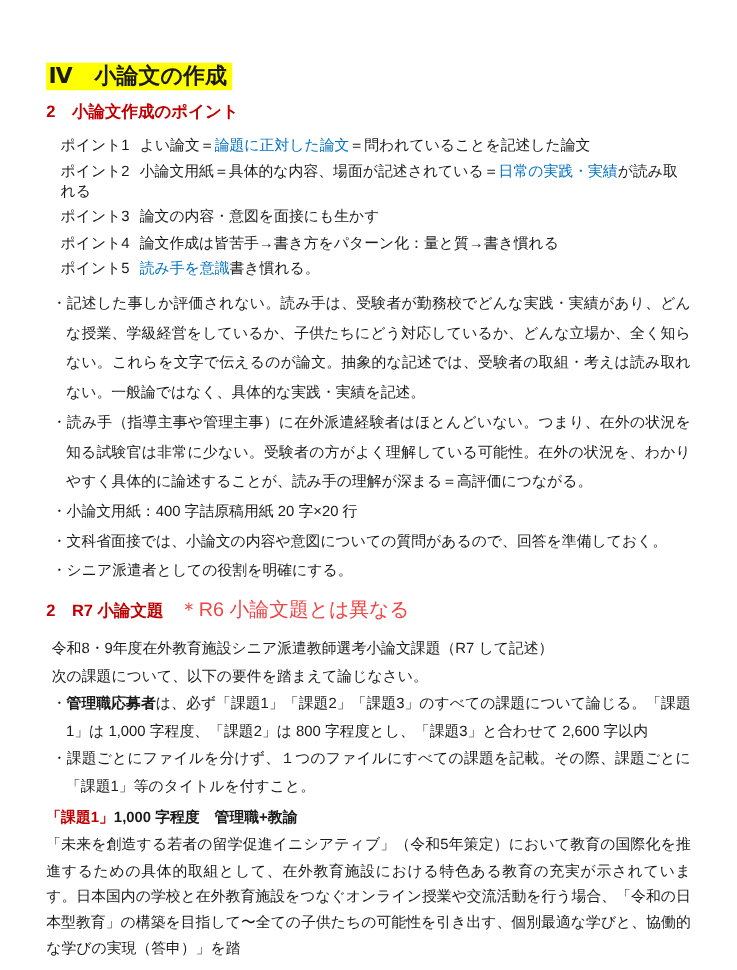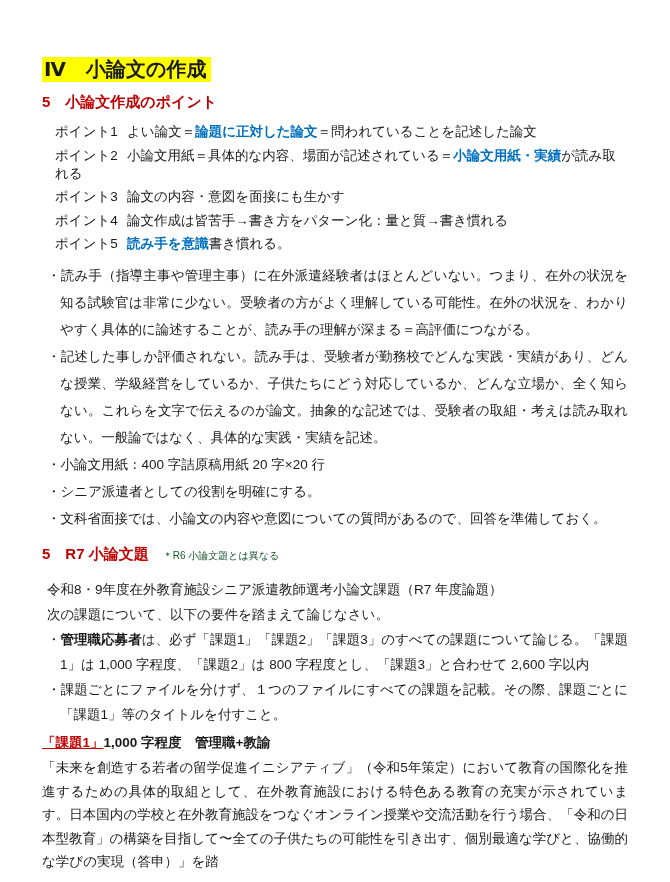--- a/index.html
+++ b/index.html
@@ -7,85 +7,85 @@
     width:670px;height:882px;overflow:hidden;
     font-family:"Liberation Sans","DejaVu Sans",sans-serif;
     color:#1a1a1a;
   }
   .page{position:relative;box-sizing:border-box;width:670px;height:882px;padding:20px 42px 0 42px;margin-top:36px;}
 
   .doc-title{margin:0 0 9px 0;font-size:20px;font-weight:bold;line-height:27px;}
   .doc-title .hl{background:#FFFF00;padding:1px 5px 2px 2px;}
 
   .sec-heading{color:#C00000;font-size:15px;font-weight:bold;margin:0 0 11px 0;line-height:20px;}
-  .sec-heading .note{color:#14532d;font-size:10px;font-weight:normal;margin-left:14px;}
+  .sec-heading .note{color:#ef4444;font-size:18px;font-weight:normal;margin-left:14px;}
 
   .points{margin:0 0 9px 13px;}
   .point{font-size:13.5px;line-height:18px;margin:0 0 5.5px 0;}
   .point-label{font-weight:normal;display:inline-block;min-width:72px;}
-  .em-blue{color:#0070C0;font-weight:bold;text-align:right;}
+  .em-blue{color:#0070C0;font-weight:normal;text-align:right;}
 
   .bullets{margin:0 0 0 5px;font-size:13.5px;line-height:27px;text-align:justify;}
   .bullet{margin:0;padding-left:13px;text-indent:-13px;}
   .bullet.sub{padding-left:13px;text-indent:0;}
 
   .sec2{margin-top:12px;}
   .sec2-content{margin-left:5px;font-size:13.5px;line-height:25px;text-align:justify;}
   .sec2-content p{margin:0;}
   .sec2-content .bullet{padding-left:13px;text-indent:-13px;}
 
   .kadai-heading{margin:5px 0 0 0;font-size:13.5px;font-weight:bold;line-height:22px;}
-  .kadai-heading .red{color:#C00000;text-decoration:underline;}
+  .kadai-heading .red{color:#C00000;}
   .kadai-body{margin:2px 0 0 0;font-size:13.5px;line-height:23.5px;text-align:justify;}
 
   .footer{
     position:absolute;left:0;right:0;bottom:15px;text-align:center;
     font-family:"Liberation Serif","DejaVu Serif",serif;font-size:13px;color:#111;
   }
 </style>
 </head>
 <body>
 
 <div class="page">
 
   <h1 class="doc-title"><span class="hl">Ⅳ　小論文の作成</span></h1>
 
-  <h2 class="sec-heading">5　小論文作成のポイント</h2>
+  <h2 class="sec-heading">2　小論文作成のポイント</h2>
 
   <div class="points">
     <div class="point">
       <span class="point-label">ポイント1</span><span>よい論文＝</span><span class="em-blue">論題に正対した論文</span><span>＝問われていることを記述した論文</span>
     </div>
     <div class="point">
-      <span class="point-label">ポイント2</span><span>小論文用紙＝具体的な内容、場面が記述されている＝</span><span class="em-blue">小論文用紙・実績</span><span>が読み取れる</span>
+      <span class="point-label">ポイント2</span><span>小論文用紙＝具体的な内容、場面が記述されている＝</span><span class="em-blue">日常の実践・実績</span><span>が読み取れる</span>
     </div>
     <div class="point">
       <span class="point-label">ポイント3</span><span>論文の内容・意図を面接にも生かす</span><span class="em-blue"></span><span></span>
     </div>
     <div class="point">
       <span class="point-label">ポイント4</span><span>論文作成は皆苦手→書き方をパターン化：量と質→書き慣れる</span><span class="em-blue"></span><span></span>
     </div>
     <div class="point">
       <span class="point-label">ポイント5</span><span></span><span class="em-blue">読み手を意識</span><span>書き慣れる。</span>
     </div>
   </div>
 
   <div class="bullets">
+    <p class="bullet">・記述した事しか評価されない。読み手は、受験者が勤務校でどんな実践・実績があり、どんな授業、学級経営をしているか、子供たちにどう対応しているか、どんな立場か、全く知らない。これらを文字で伝えるのが論文。抽象的な記述では、受験者の取組・考えは読み取れない。一般論ではなく、具体的な実践・実績を記述。</p>
     <p class="bullet">・読み手（指導主事や管理主事）に在外派遣経験者はほとんどいない。つまり、在外の状況を知る試験官は非常に少ない。受験者の方がよく理解している可能性。在外の状況を、わかりやすく具体的に論述することが、読み手の理解が深まる＝高評価につながる。</p>
-    <p class="bullet">・記述した事しか評価されない。読み手は、受験者が勤務校でどんな実践・実績があり、どんな授業、学級経営をしているか、子供たちにどう対応しているか、どんな立場か、全く知らない。これらを文字で伝えるのが論文。抽象的な記述では、受験者の取組・考えは読み取れない。一般論ではなく、具体的な実践・実績を記述。</p>
     <p class="bullet">・小論文用紙：400 字詰原稿用紙 20 字×20 行</p>
+    <p class="bullet">・文科省面接では、小論文の内容や意図についての質問があるので、回答を準備しておく。</p>
     <p class="bullet">・シニア派遣者としての役割を明確にする。</p>
-    <p class="bullet">・文科省面接では、小論文の内容や意図についての質問があるので、回答を準備しておく。</p>
   </div>
 
   <div class="sec2">
-    <h2 class="sec-heading"><span>5　R7 小論文題</span><span class="note">＊R6 小論文題とは異なる</span></h2>
+    <h2 class="sec-heading"><span>2　R7 小論文題</span><span class="note">＊R6 小論文題とは異なる</span></h2>
 
     <div class="sec2-content">
-      <p>令和8・9年度在外教育施設シニア派遣教師選考小論文課題（R7 年度論題）</p>
+      <p>令和8・9年度在外教育施設シニア派遣教師選考小論文課題（R7 して記述）</p>
       <p>次の課題について、以下の要件を踏まえて論じなさい。</p>
 
       <p class="bullet"><span>・</span><b>管理職応募者</b><span>は、必ず「課題1」「課題2」「課題3」のすべての課題について論じる。「課題1」は 1,000 字程度、「課題2」は 800 字程度とし、「課題3」と合わせて 2,600 字以内</span></p>
       <p class="bullet"><span>・</span><b></b><span>課題ごとにファイルを分けず、１つのファイルにすべての課題を記載。その際、課題ごとに「課題1」等のタイトルを付すこと。</span></p>
     </div>
 
     <p class="kadai-heading"><span class="red">「課題1」</span><span>1,000 字程度　管理職+教諭</span></p>
 
     <p class="kadai-body">「未来を創造する若者の留学促進イニシアティブ」（令和5年策定）において教育の国際化を推進するための具体的取組として、在外教育施設における特色ある教育の充実が示されています。日本国内の学校と在外教育施設をつなぐオンライン授業や交流活動を行う場合、「令和の日本型教育」の構築を目指して〜全ての子供たちの可能性を引き出す、個別最適な学びと、協働的な学びの実現（答申）」を踏</p>
   </div>

